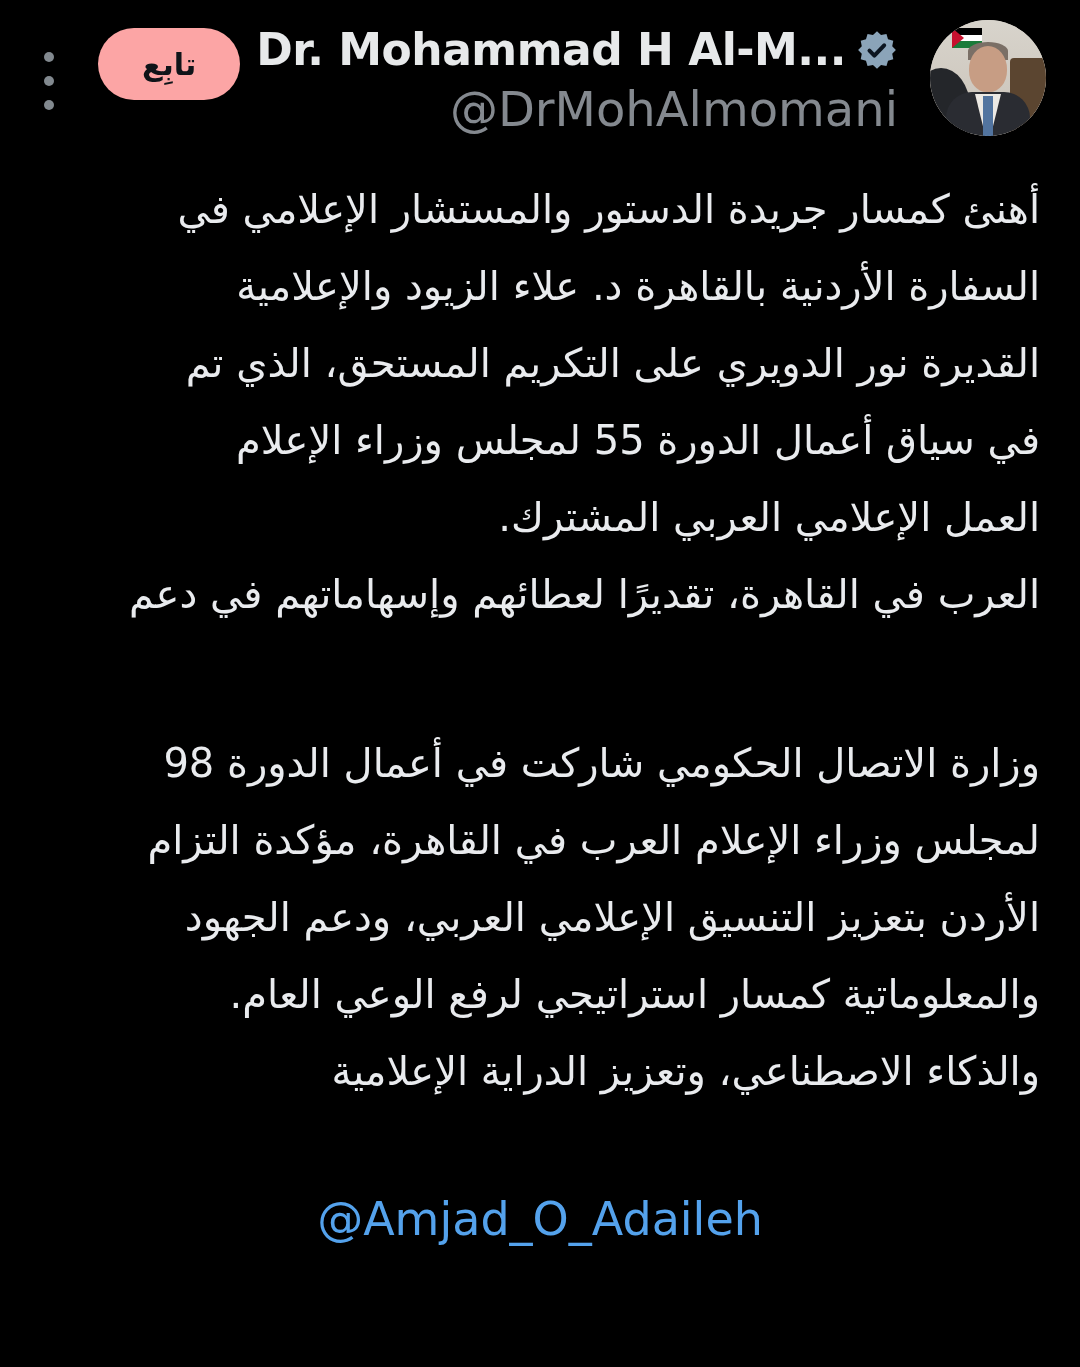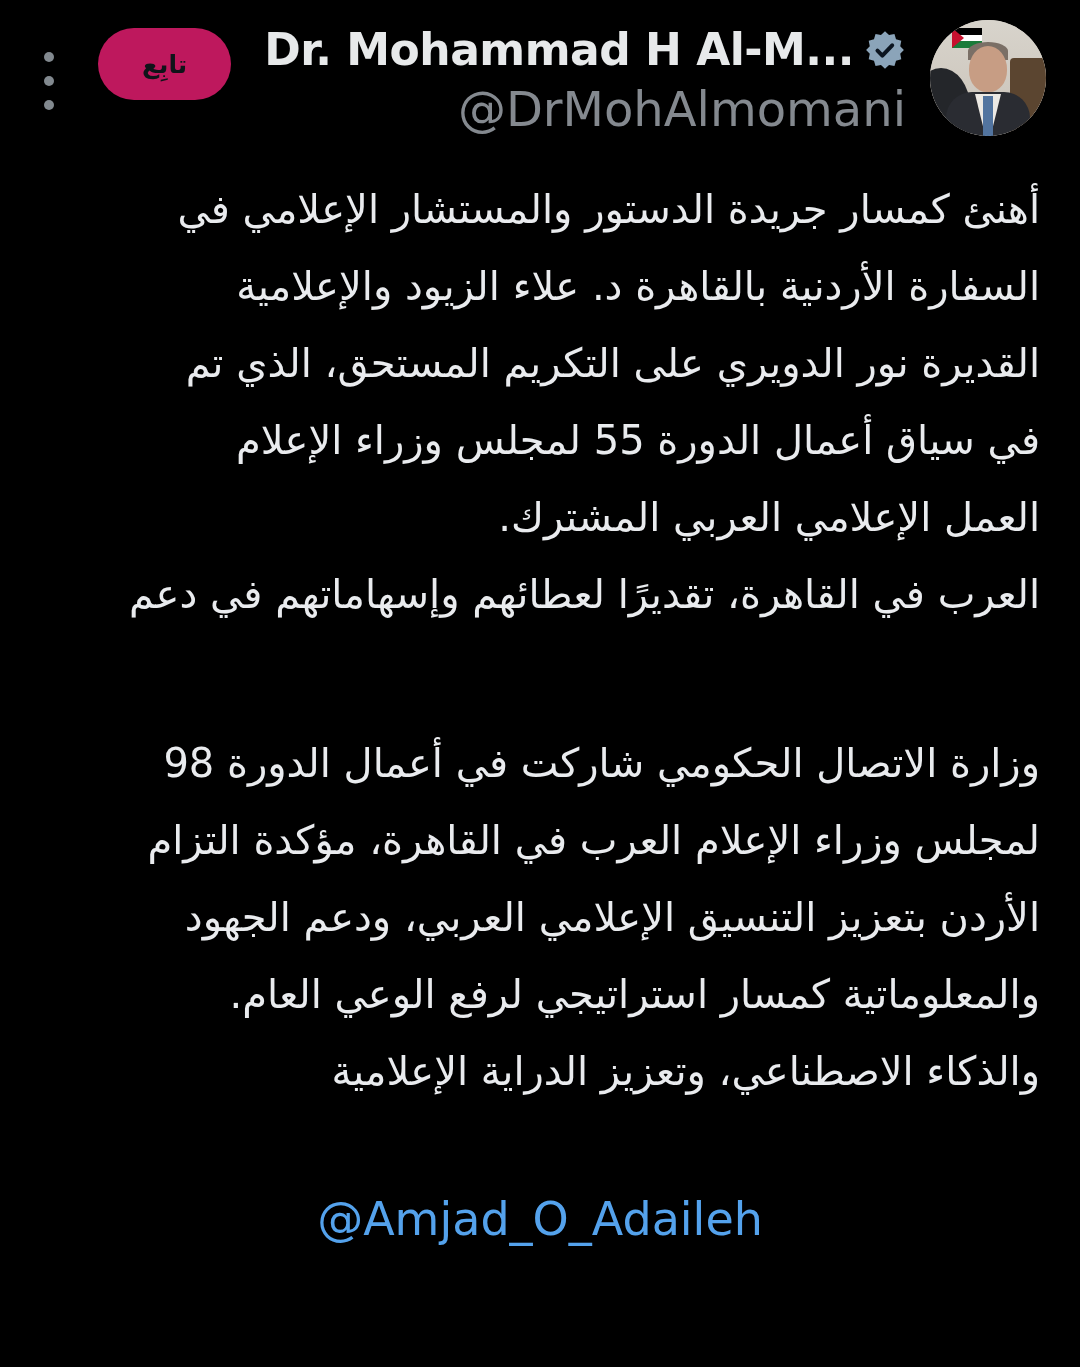--- a/index.html
+++ b/index.html
@@ -24,36 +24,36 @@
     margin-top:18px;
     cursor:pointer;
   }
   .kebab .dot{
     width:10px;height:10px;border-radius:50%;
     background:#82898f;
   }
   .follow-btn{
     margin-left:36px;
     margin-top:8px;
-    background:#be185d;
+    background:#fca5a5;
     color:#0f1419;
     border:none;
     border-radius:46px;
     padding:0 44px;
     height:72px;
-    font-size:25px;
+    font-size:30px;
     font-weight:700;
     font-family:"DejaVu Sans", sans-serif;
     cursor:pointer;
   }
   .spacer{flex:1;}
   .author{
     display:flex;flex-direction:column;
     align-items:flex-end;
-    margin-right:24px;
+    margin-right:32px;
     margin-top:4px;
     max-width:600px;
   }
   .author-name-row{
     display:flex;align-items:center;gap:10px;
     direction:ltr;
   }
   .author-name{
     font-size:44px;
     font-weight:700;

